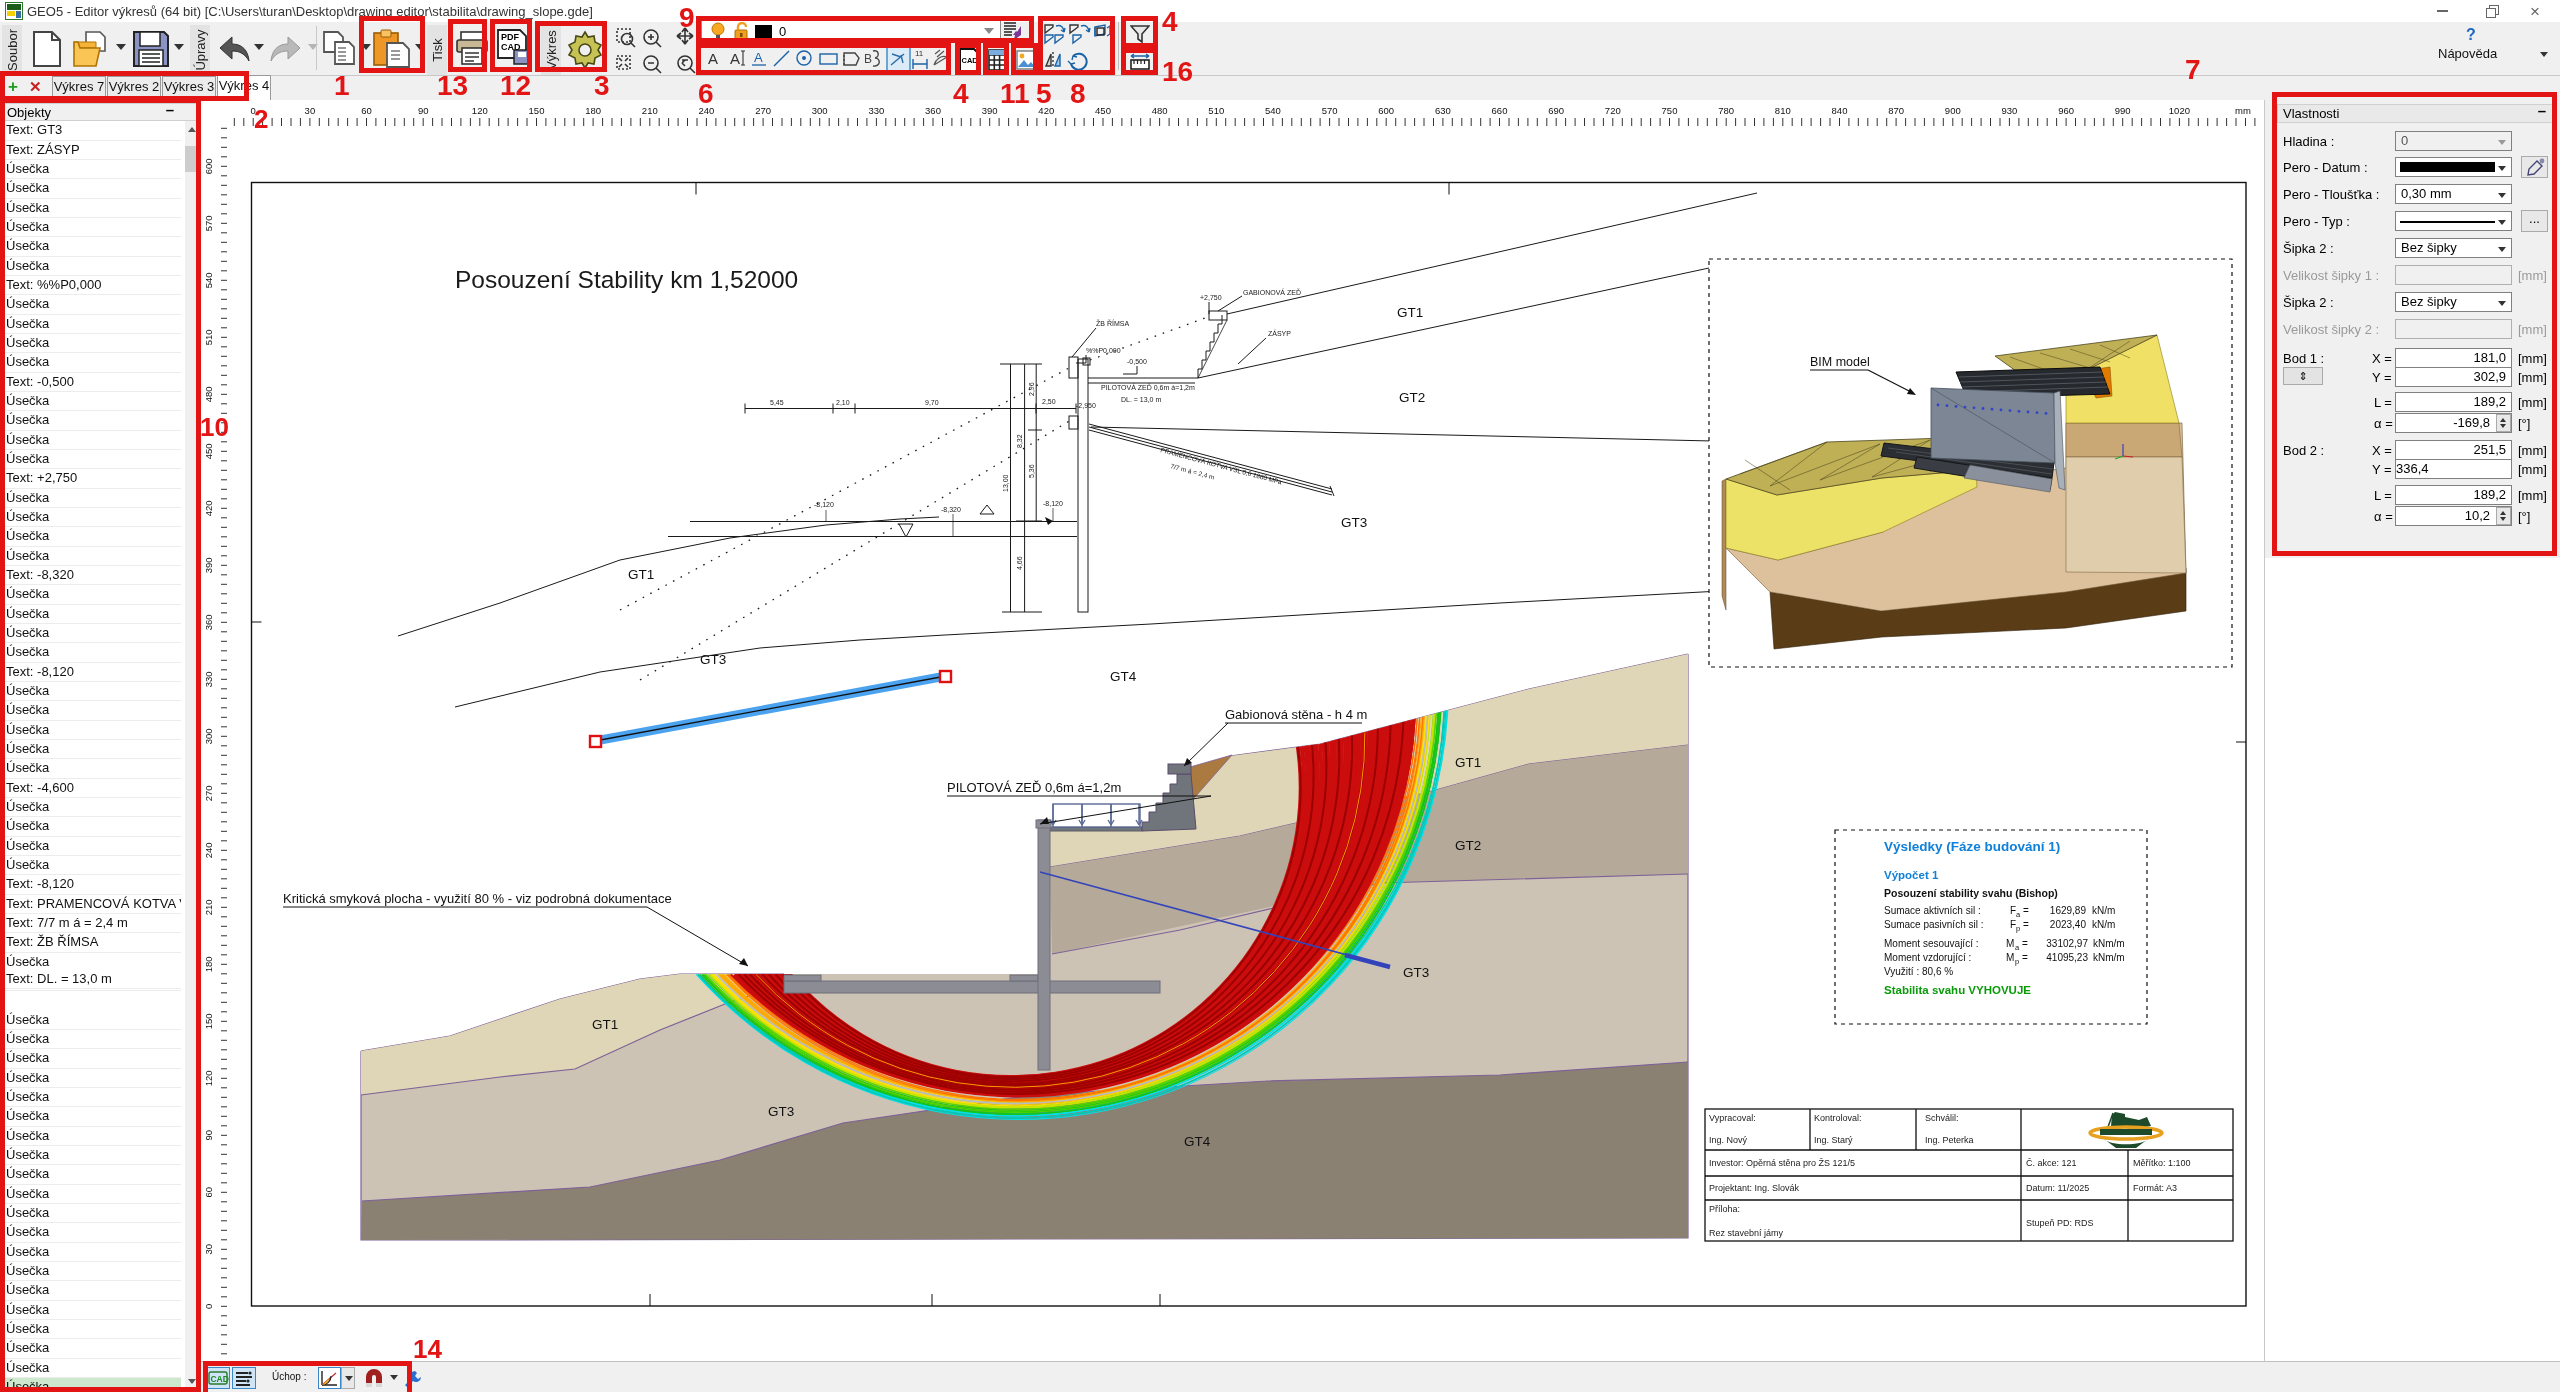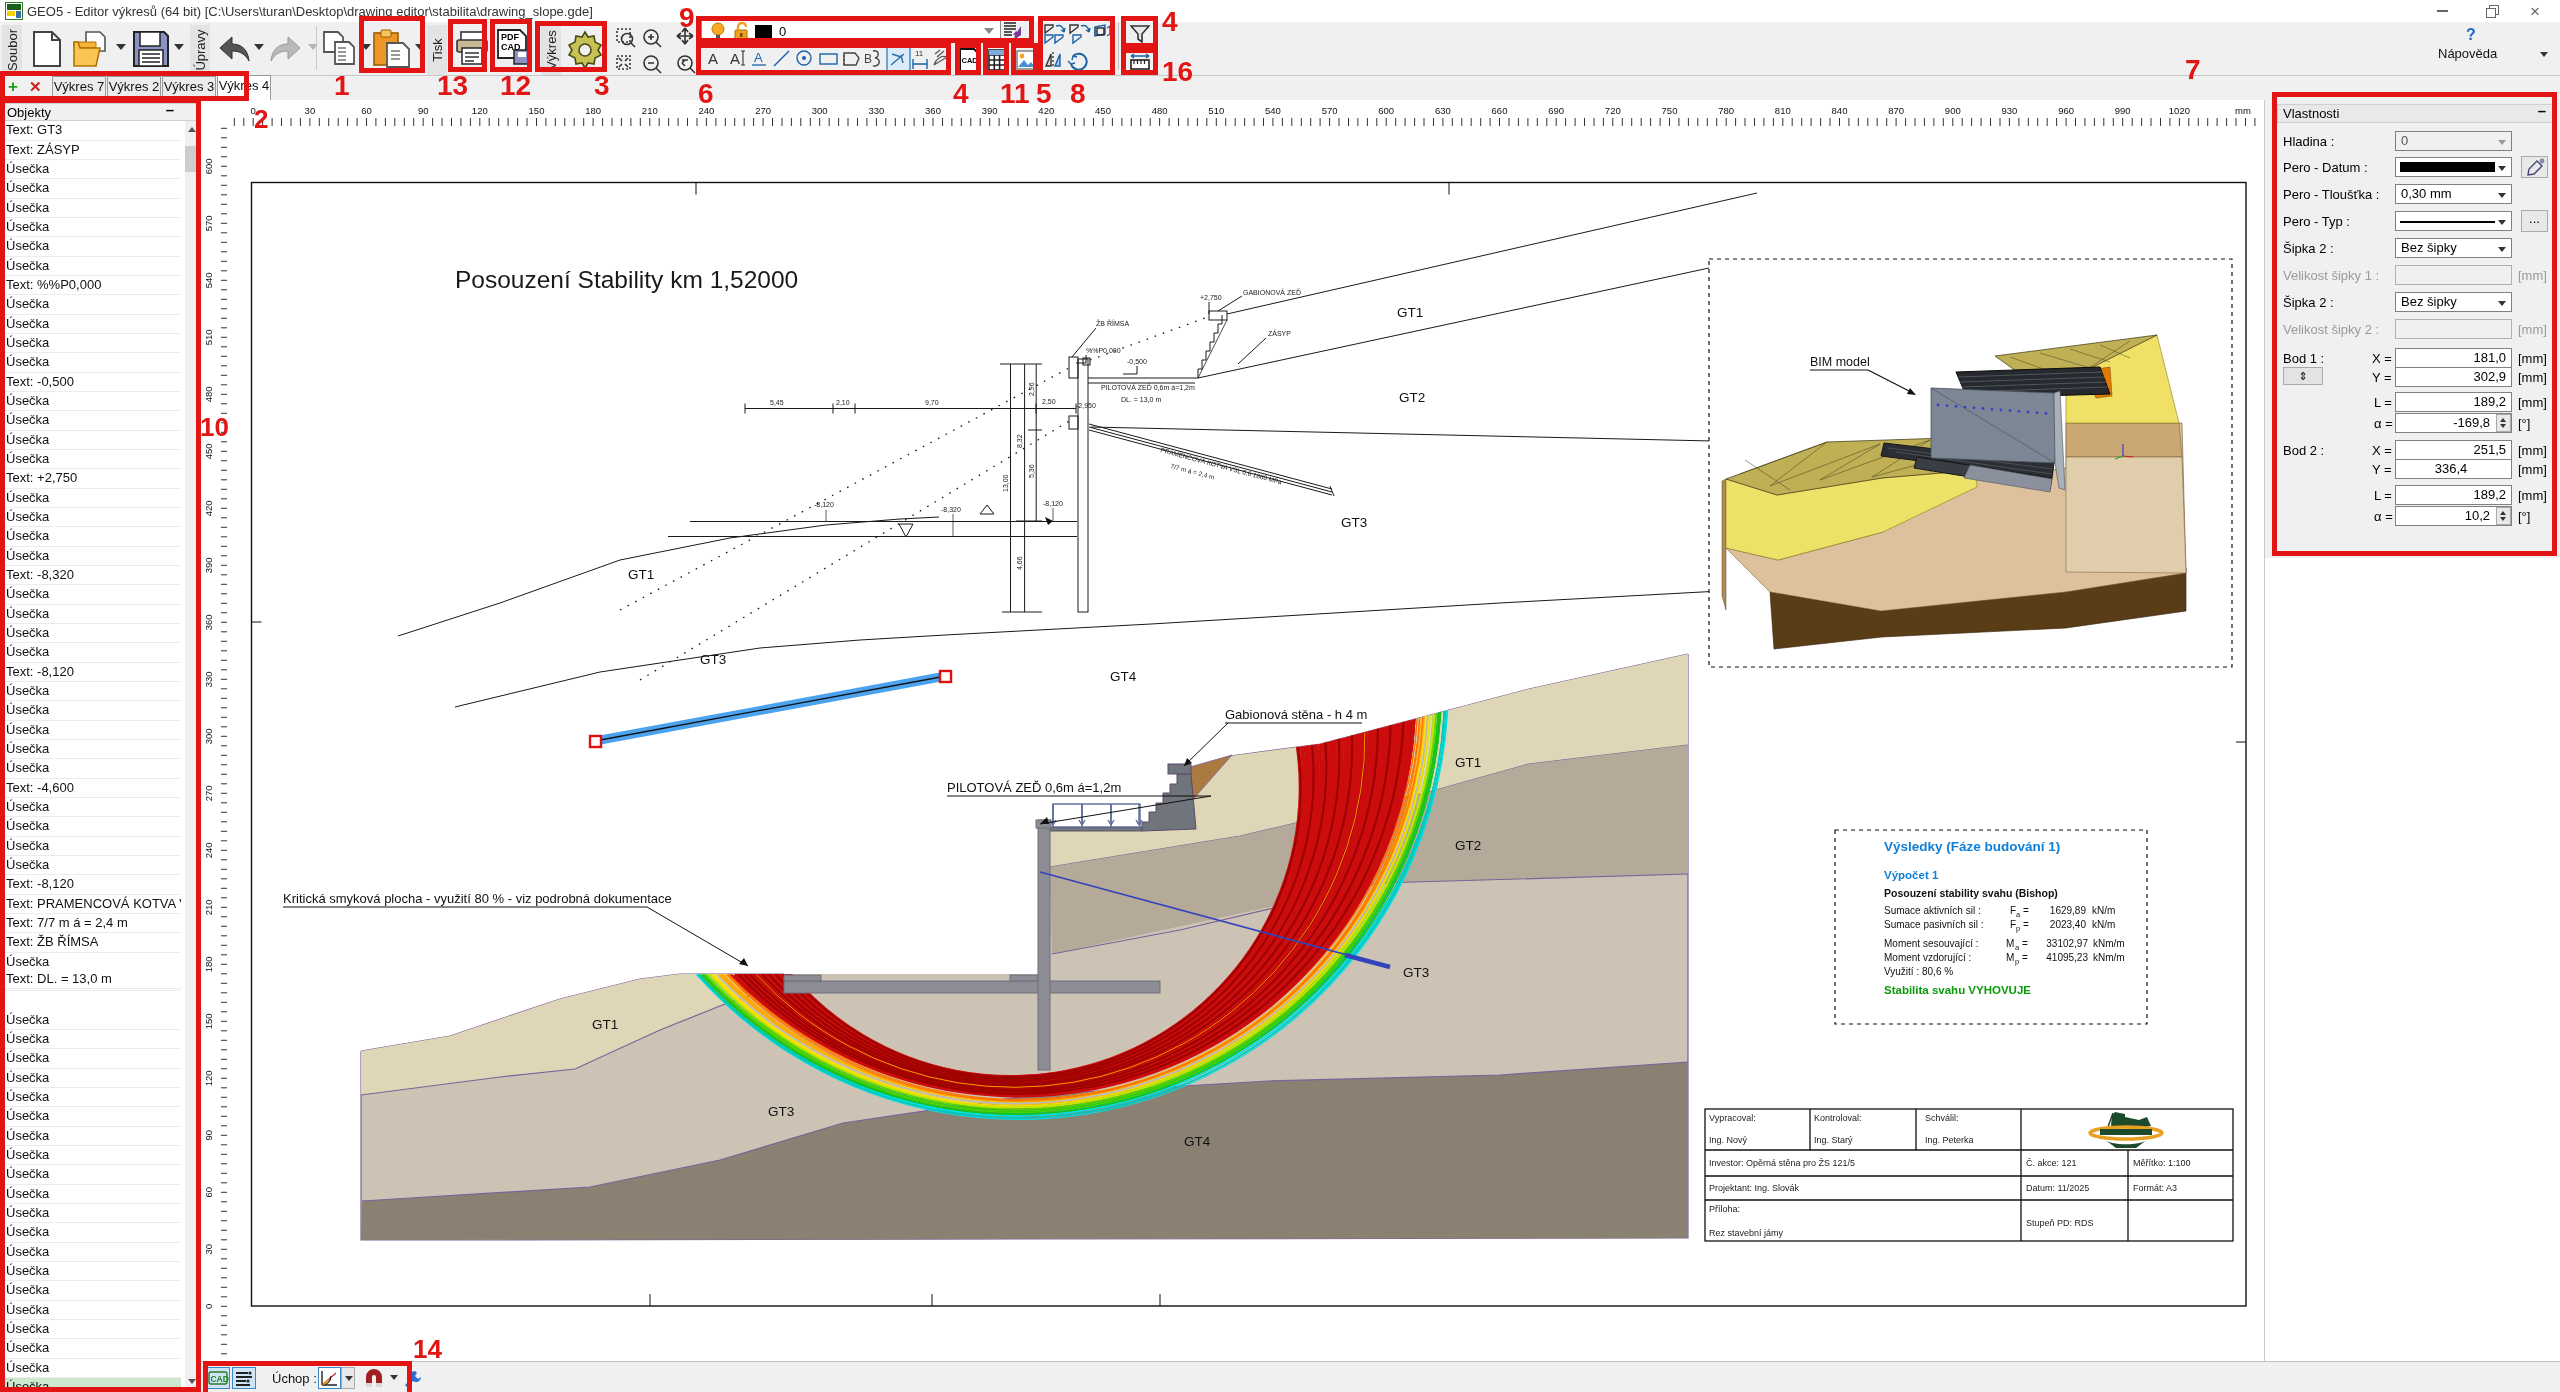--- a/index.html
+++ b/index.html
@@ -816,21 +816,21 @@
 <div class="abs" style="left:2496px;top:414px;width:15px;height:18px;background:#e8e8e8;border:1px solid #aaa">
     <div style="position:absolute;left:3px;top:3px;width:0;height:0;border-left:3.5px solid transparent;border-right:3.5px solid transparent;border-bottom:4px solid #333"></div>
     <div style="position:absolute;left:3px;bottom:3px;width:0;height:0;border-left:3.5px solid transparent;border-right:3.5px solid transparent;border-top:4px solid #333"></div>
   </div>
 <div class="plab" style="left:2518px;top:416px">[°]</div>
 <div class="plab" style="left:2283px;top:443px">Bod 2 :</div>
 <div class="plab" style="left:2372px;top:443px">X =</div>
 <div class="fld" style="left:2395px;top:440px;width:117px;text-align:right;padding-right:5px;line-height:18px">251,5</div>
 <div class="plab" style="left:2518px;top:443px">[mm]</div>
 <div class="plab" style="left:2372px;top:462px">Y =</div>
-<div class="fld" style="left:2395px;top:459px;width:117px;text-align:center;padding-right:5px;line-height:18px">336,4</div>
+<div class="fld" style="left:2395px;top:459px;width:117px;text-align:left;padding-right:5px;line-height:18px">336,4</div>
 <div class="plab" style="left:2518px;top:462px">[mm]</div>
 <div class="plab" style="left:2374px;top:488px">L =</div>
 <div class="fld" style="left:2395px;top:485px;width:117px;text-align:right;padding-right:5px;line-height:18px">189,2</div>
 <div class="plab" style="left:2518px;top:488px">[mm]</div>
 <div class="plab" style="left:2374px;top:509px">α =</div>
 <div class="fld" style="left:2395px;top:506px;width:117px;text-align:right;padding-right:21px;line-height:18px">10,2</div>
 <div class="abs" style="left:2496px;top:507px;width:15px;height:18px;background:#e8e8e8;border:1px solid #aaa">
     <div style="position:absolute;left:3px;top:3px;width:0;height:0;border-left:3.5px solid transparent;border-right:3.5px solid transparent;border-bottom:4px solid #333"></div>
     <div style="position:absolute;left:3px;bottom:3px;width:0;height:0;border-left:3.5px solid transparent;border-right:3.5px solid transparent;border-top:4px solid #333"></div>
   </div>
@@ -844,21 +844,21 @@
 <div class="abs" style="left:200px;top:1361px;width:2360px;height:31px;background:#f0f0f0;border-top:1px solid #c0c0c0"></div>
 <div class="abs" style="left:206px;top:1367px;width:24px;height:22px;background:#cfe4f7;border:1px solid #3a87c8"><svg width="22" height="20" viewBox="0 0 22 20">
       <rect x="2" y="4" width="18" height="12" rx="2" fill="none" stroke="#2a7a2a" stroke-width="1.4"></rect>
       <text x="3.4" y="14" font-size="8.5" font-weight="bold" fill="#1d8a1d" font-family="Liberation Sans">CAD</text>
     </svg></div>
 <div class="abs" style="left:232px;top:1367px;width:24px;height:22px;background:#cfe4f7;border:1px solid #3a87c8"><svg width="22" height="20" viewBox="0 0 22 20">
       <path d="M3 5h12M3 9h16M3 13h10M3 17h14" stroke="#222" stroke-width="2"></path>
       <circle cx="17" cy="5" r="1.6" fill="#222"></circle>
       <circle cx="15" cy="13" r="1.6" fill="#222"></circle>
     </svg></div>
-<div class="abs" style="left:272px;top:1371px;font-size:13px;color:#111">Úchop :</div>
+<div class="abs" style="left:272px;top:1371px;font-size:10px;color:#111">Úchop :</div>
 <div class="abs" style="left:318px;top:1367px;width:23px;height:22px;background:#fff;border:1px solid #3a87c8"><svg width="21" height="20" viewBox="0 0 21 20">
       <path d="M3 17V3M3 17h15" stroke="#222" stroke-width="1.4"></path>
       <path d="M3 17L17 5" stroke="#c03030" stroke-width="1.2"></path>
       <path d="M3 17a9 9 0 009-9" fill="none" stroke="#222" stroke-width="1.2"></path>
       <path d="M3 17a7 7 0 007-7z" fill="#f0a020"></path>
     </svg></div>
 <div class="abs" style="left:341px;top:1367px;width:14px;height:22px;background:#e8e8e8;border:1px solid #aaa">
     <div style="position:absolute;left:2.5px;top:8px;width:0;height:0;border-left:4px solid transparent;border-right:4px solid transparent;border-top:5px solid #333"></div>
   </div>
 <div class="abs" style="left:362px;top:1369px"><svg width="24" height="20" viewBox="0 0 24 20">

